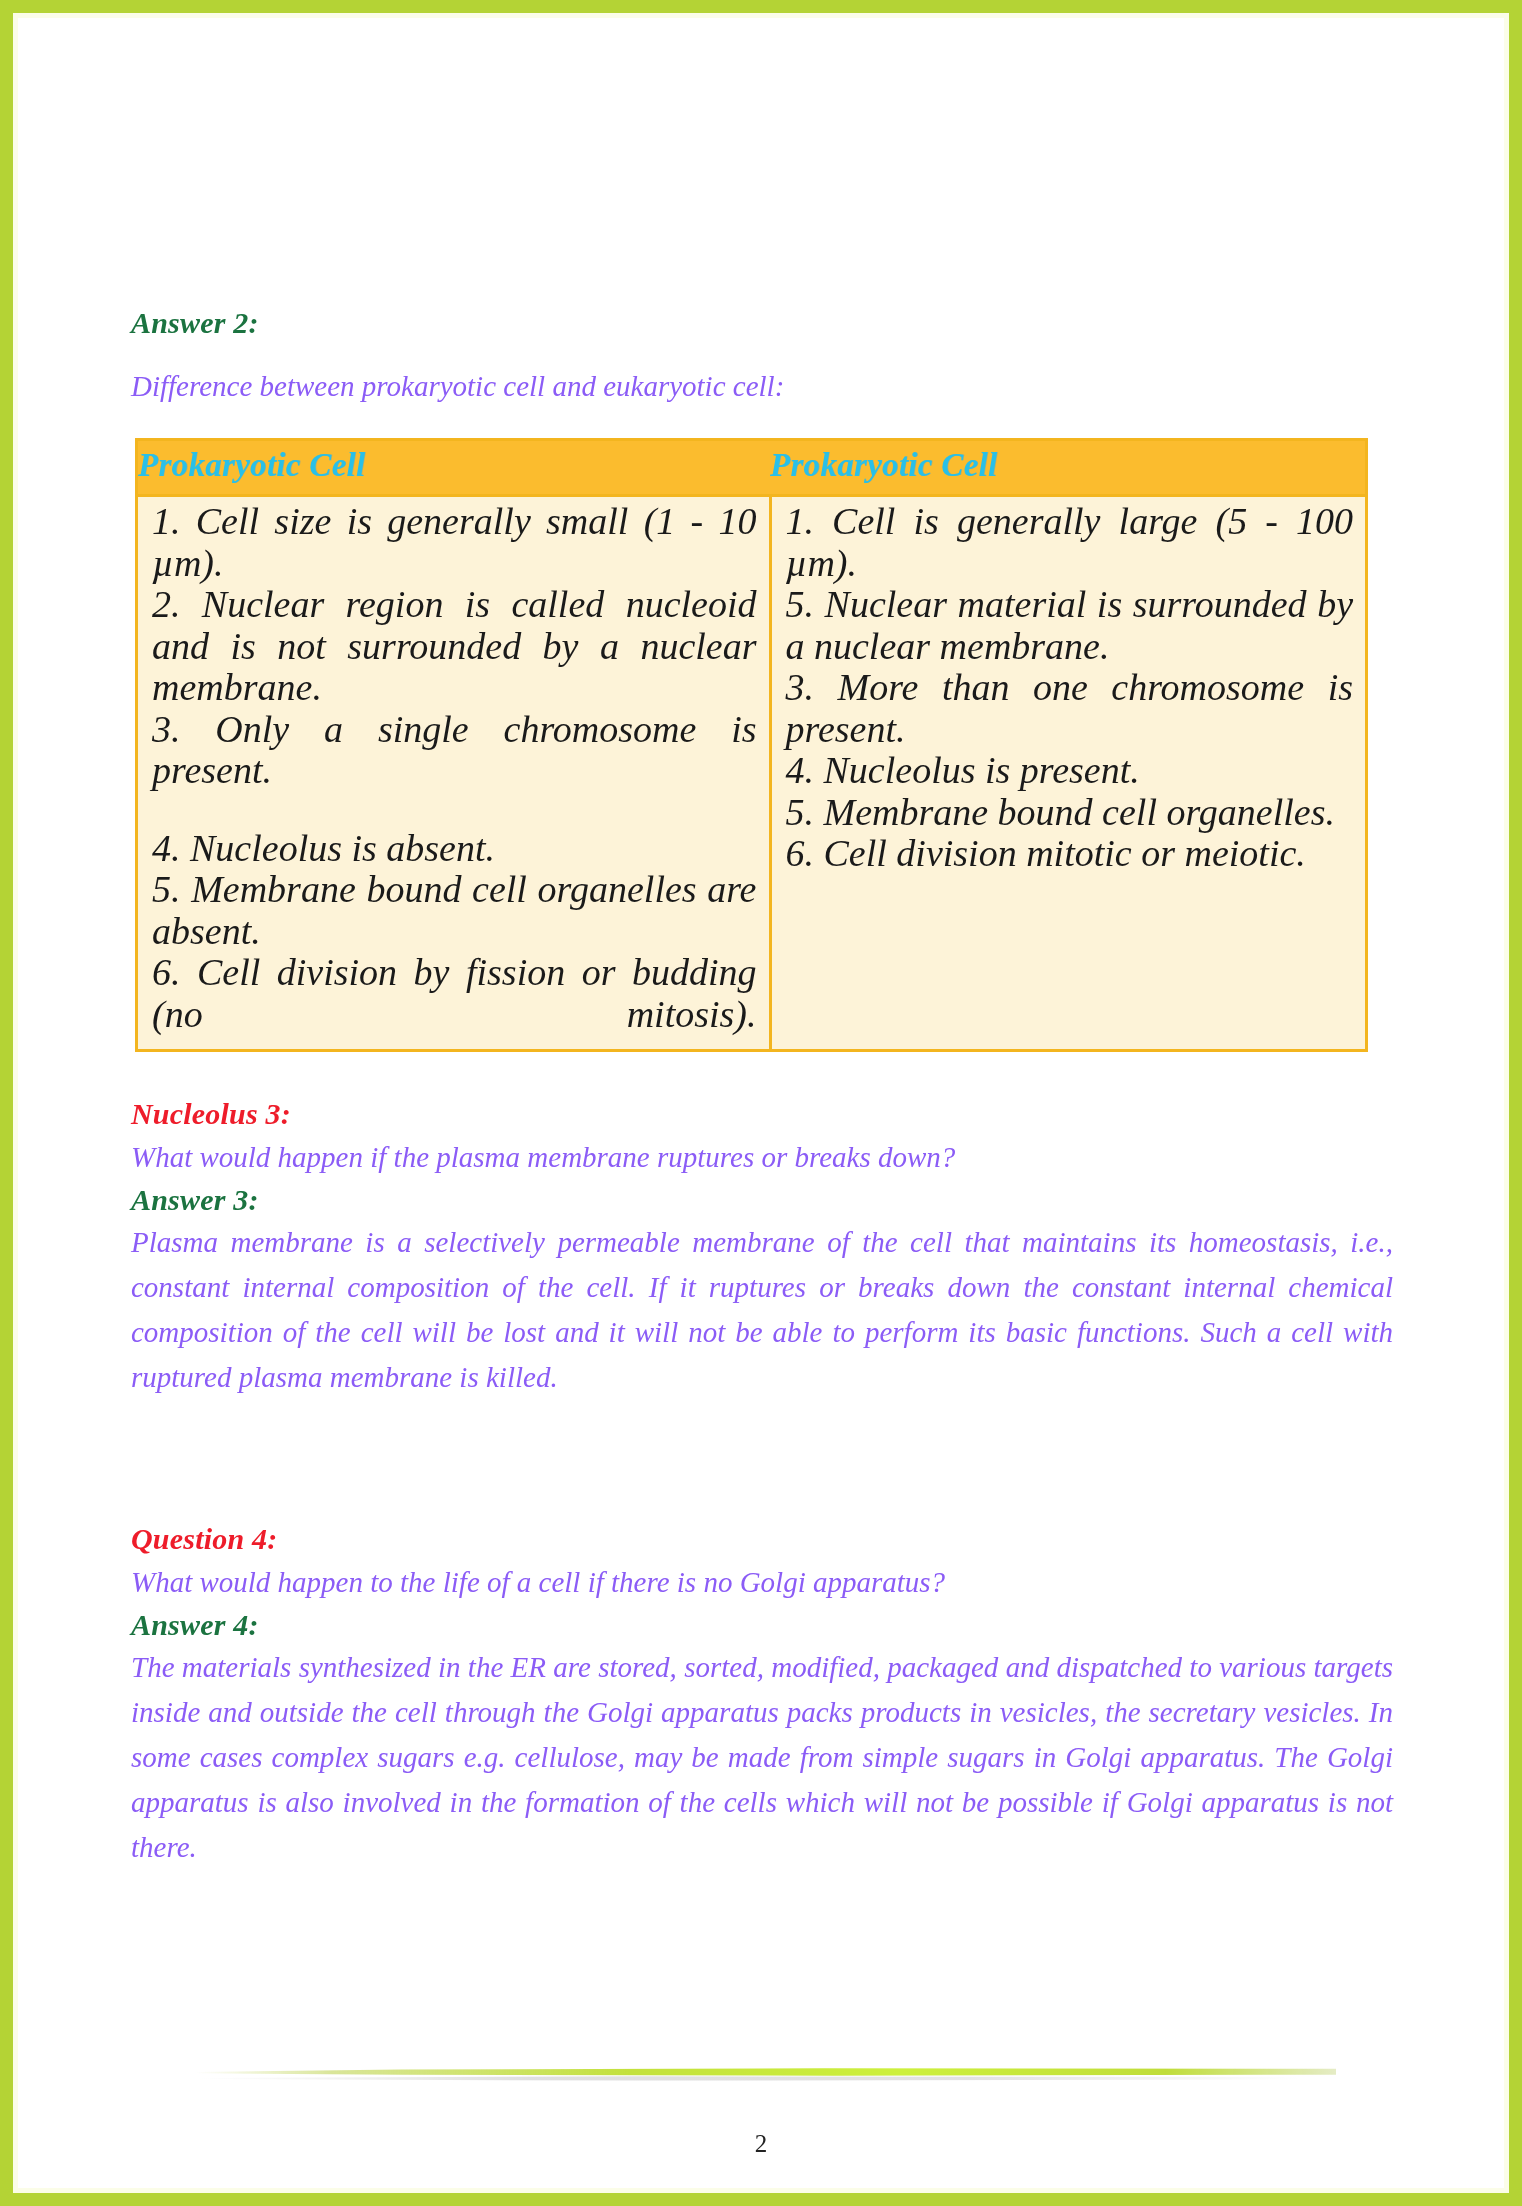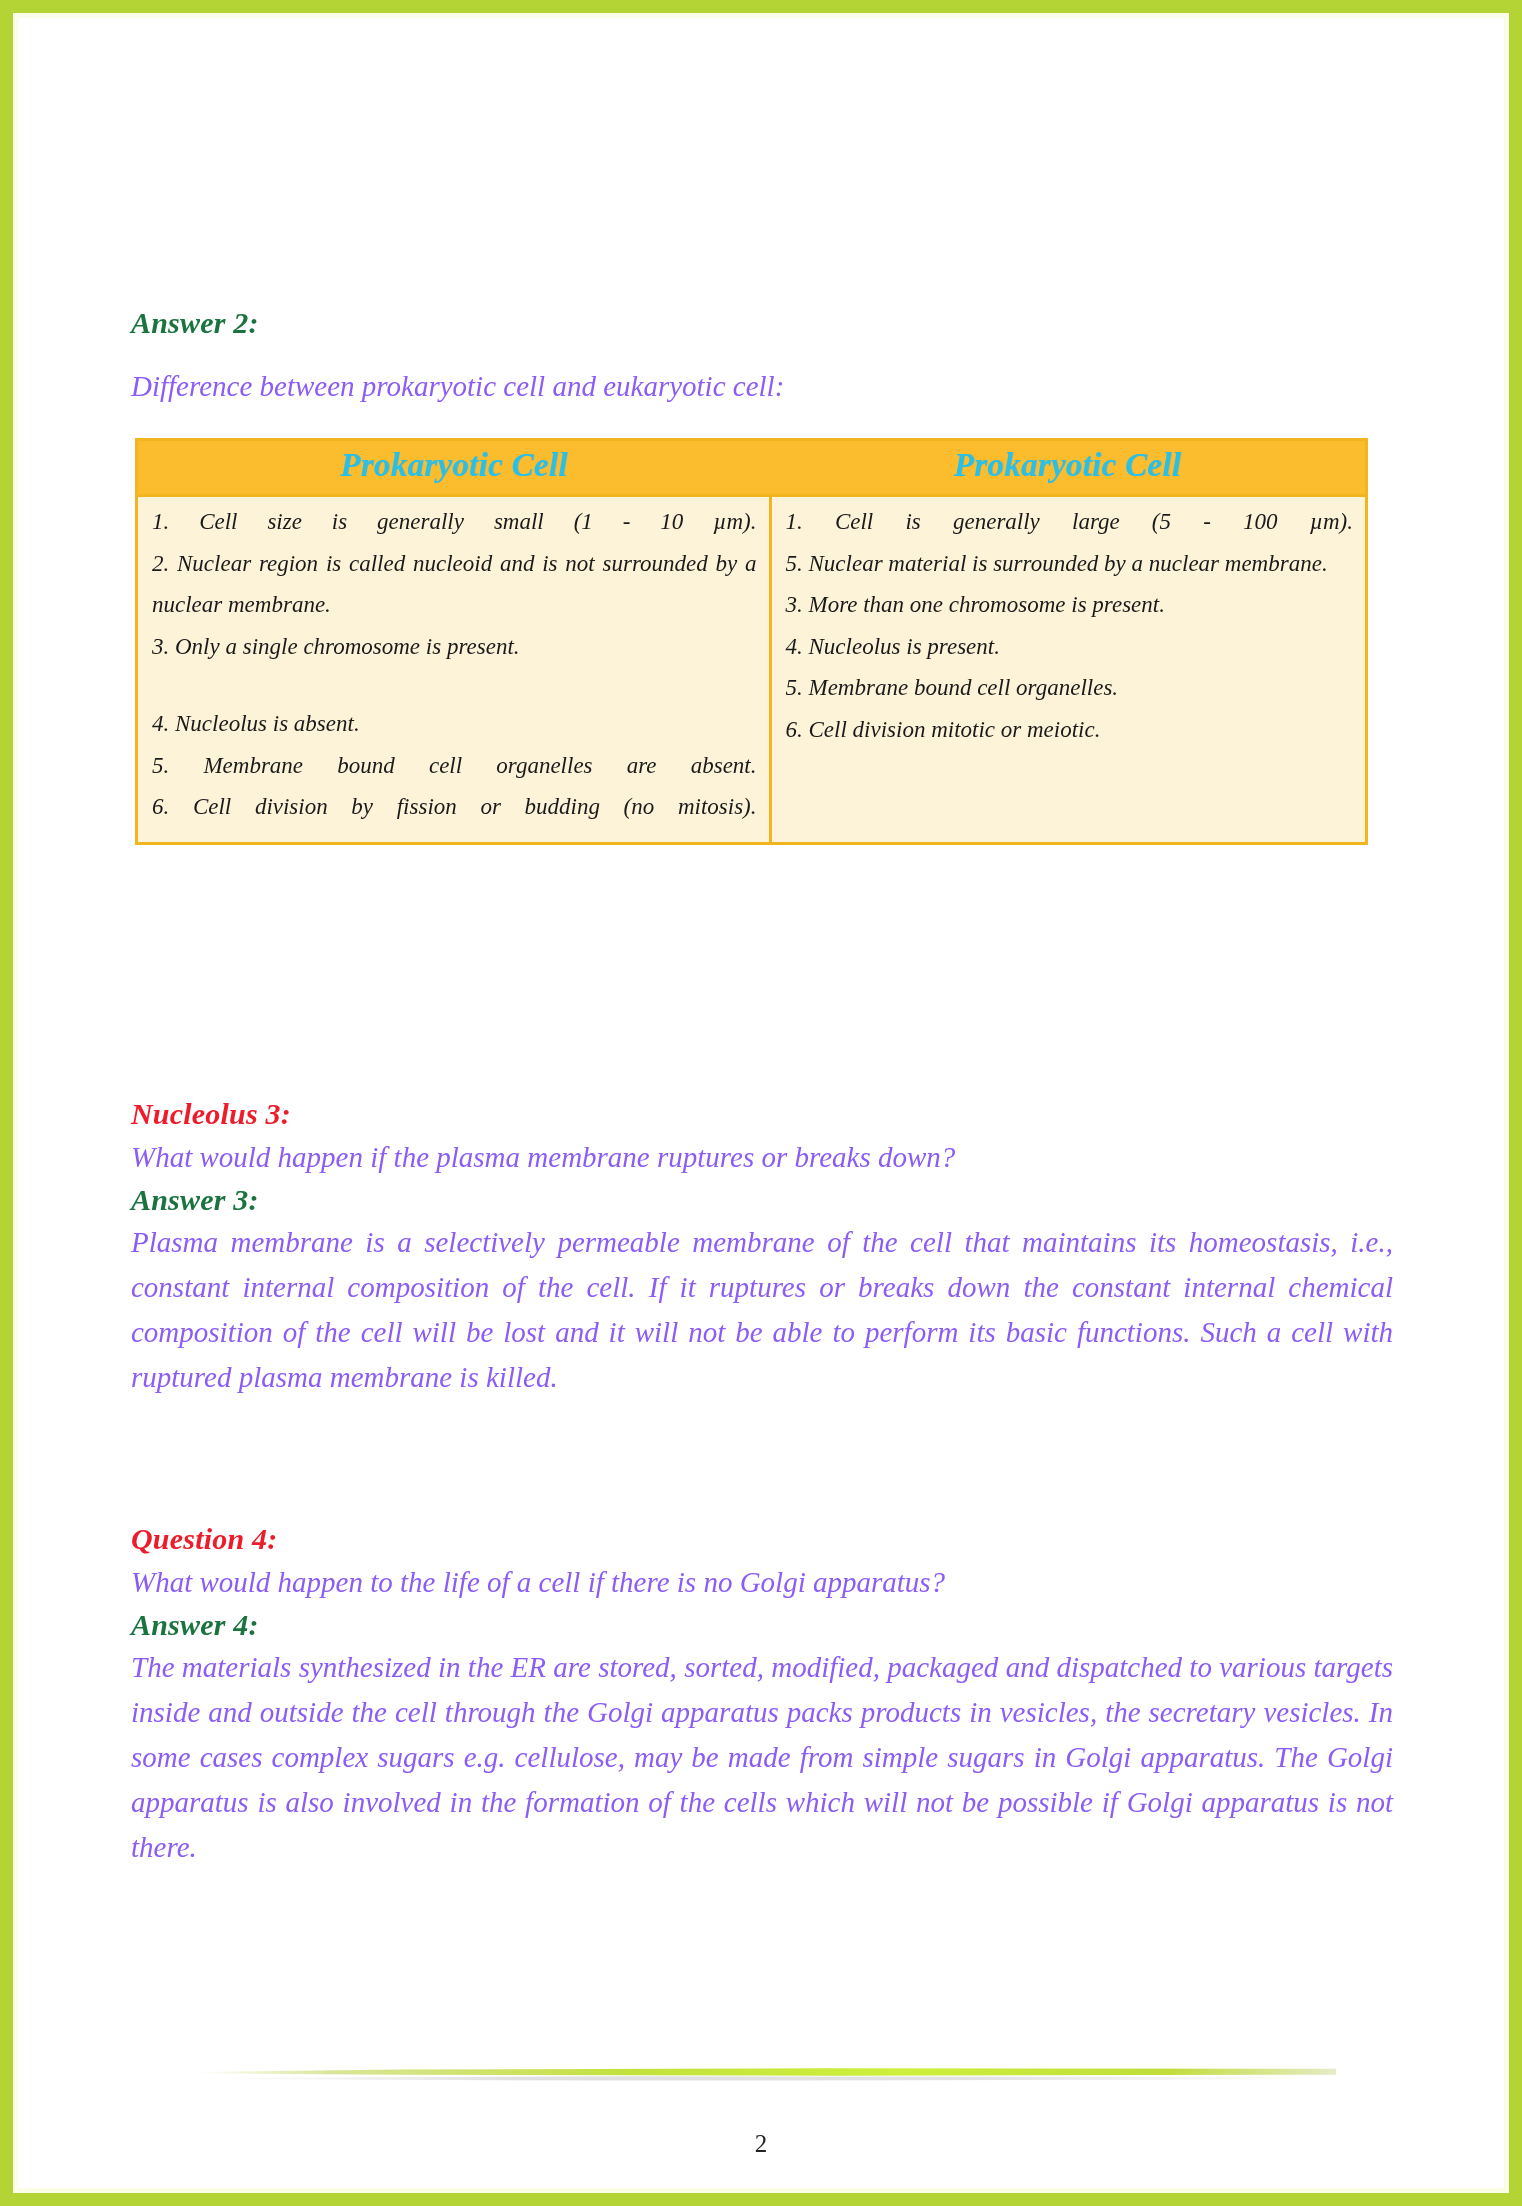--- a/index.html
+++ b/index.html
@@ -75,40 +75,40 @@
     border: 3px solid #f3b51f;
     border-collapse: collapse;
     box-sizing: border-box;
     background: #fdf3d8;
   }
   #compare-table .thead-row th {
     background: #fbbc2e;
     color: #29c0e8;
     font-size: 33px;
     font-weight: bold;
-    text-align: center;
+    text-align: left;
     padding: 6px 0 10px 0;
     border: none;
     letter-spacing: .3px;
     text-shadow: 0.6px 0 0 rgba(90,160,200,.45);
   }
   #compare-table .thead-row th:first-child { width: 632px; }
   #compare-table td {
     background: #fdf3d8;
     border: 3px solid #f3b51f;
     vertical-align: top;
     padding: 4px 12px 14px 14px;
     box-sizing: border-box;
   }
   #compare-table td:first-child { width: 632px; }
   .cell-list {
     margin: 0;
     padding: 0;
     list-style: none;
-    font-size: 23px;
+    font-size: 38px;
     line-height: 41.5px;
     color: #1a1a1a;
     text-align: justify;
     text-justify: inter-word;
   }
   .cell-list li { margin: 0; padding: 0; }
   .cell-list li.gap-after { margin-bottom: 36px; }
   .cell-list li.last-line-justify { text-align-last: justify; }
 
   

